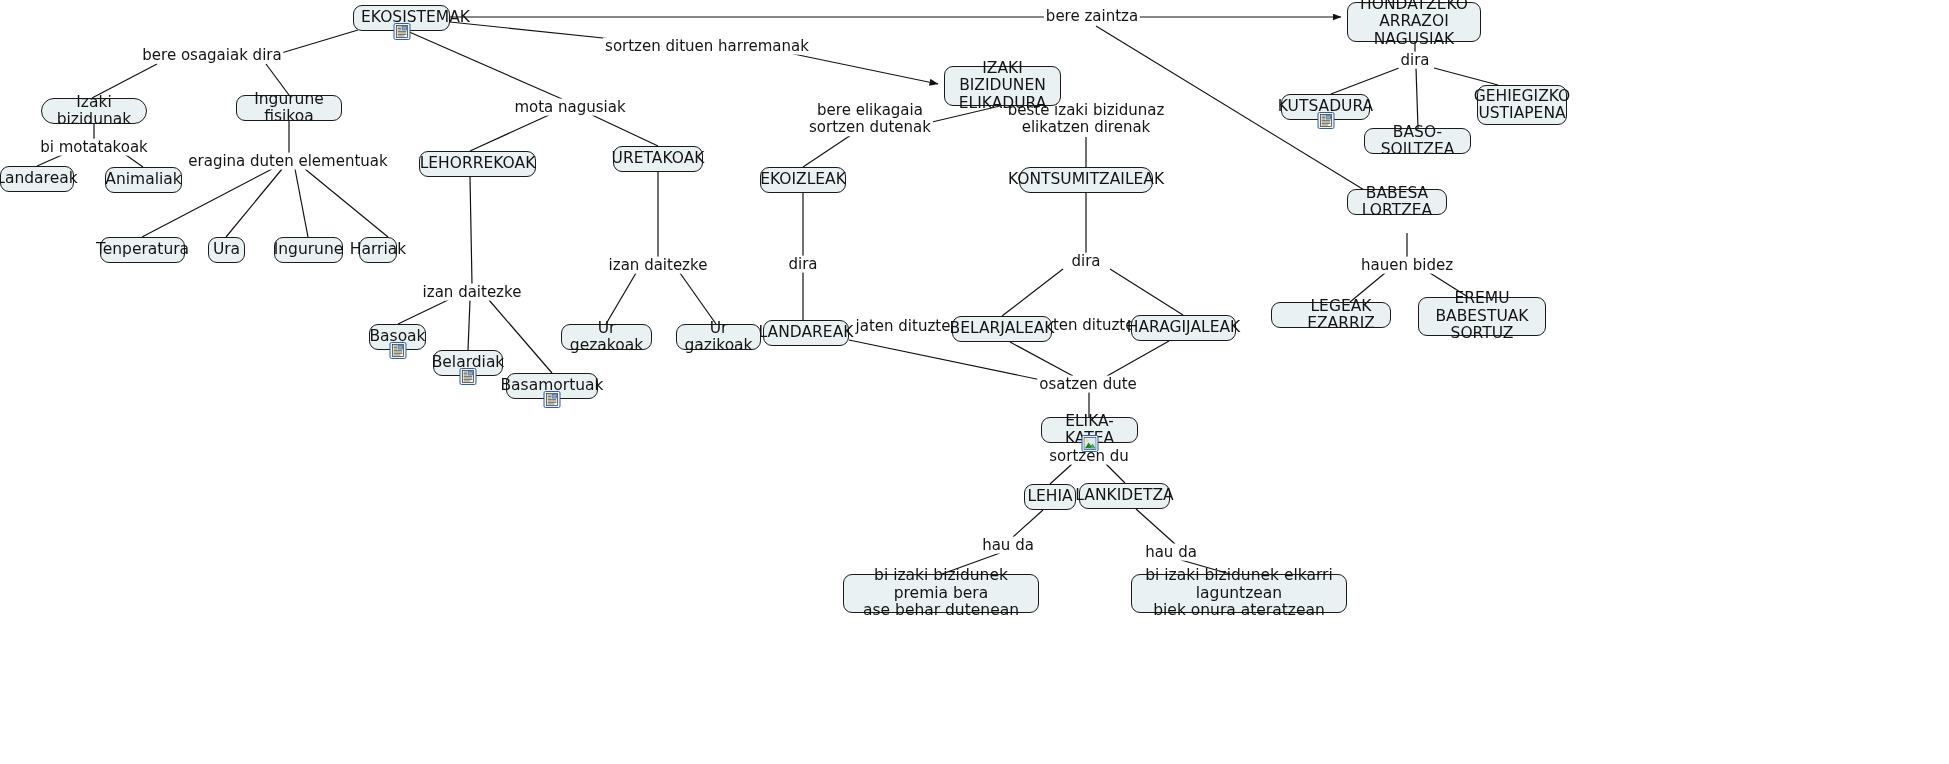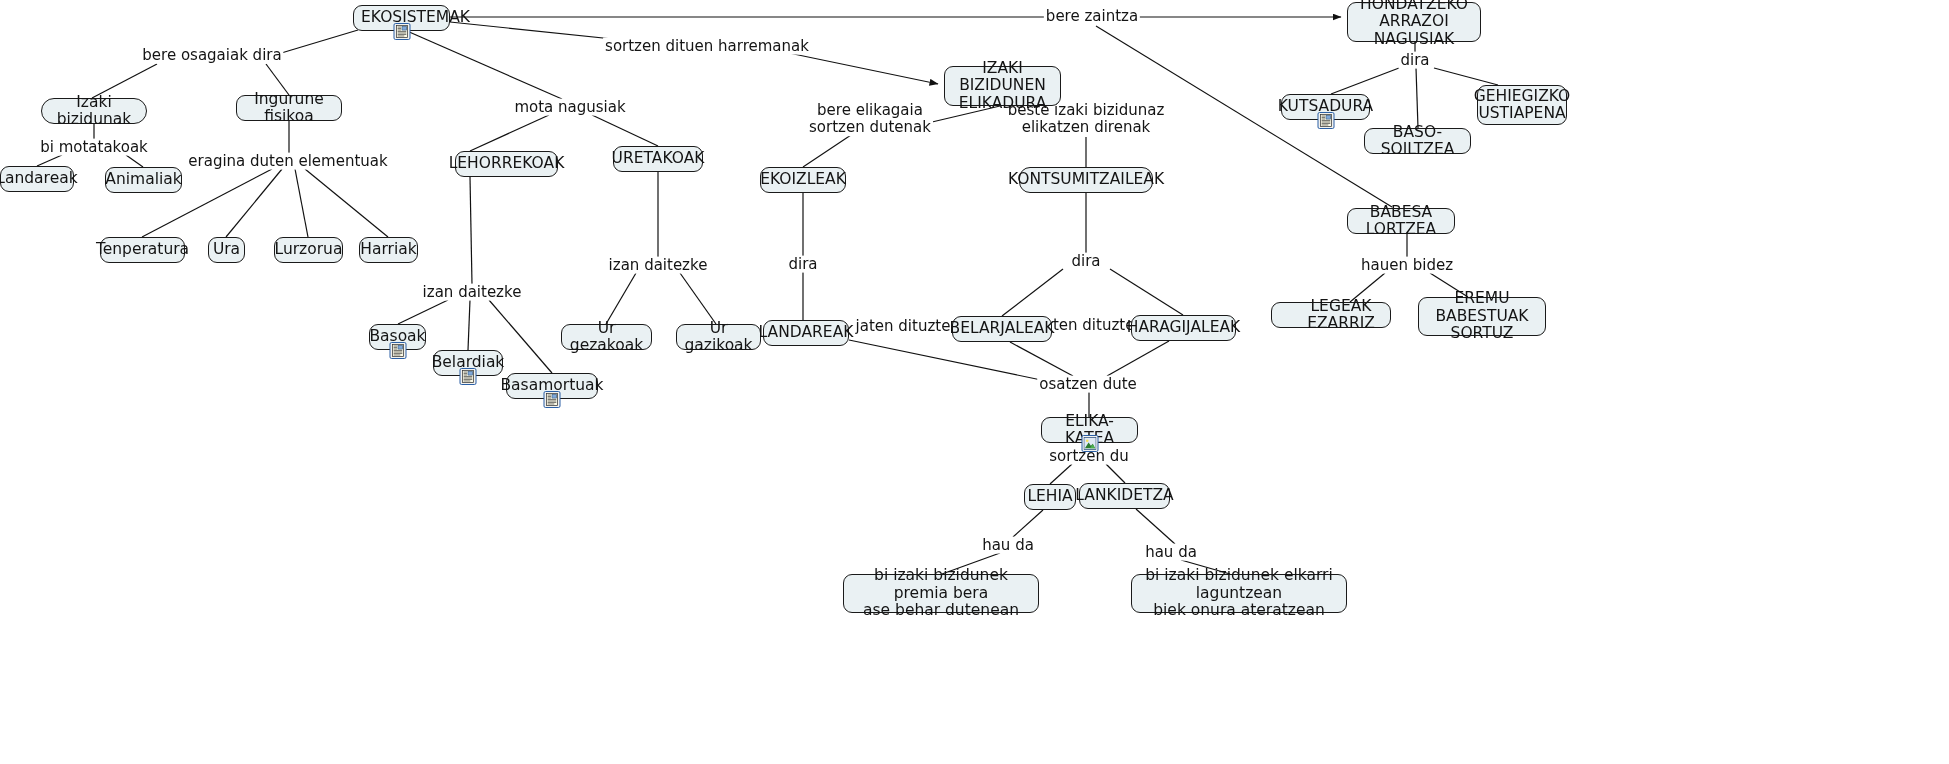--- a/index.html
+++ b/index.html
@@ -157,23 +157,23 @@
             <line x1="2.3" y1="11.8" x2="9.5" y2="11.8"></line>
           </g>
         </svg>
       </div>
       <div class="node" style="left: 41px; top: 98px; width: 106px; height: 26px; border-radius: 13px;">Izaki bizidunak</div>
       <div class="node" style="left: 236px; top: 95px; width: 106px; height: 26px;">Ingurune fisikoa</div>
       <div class="node" style="left: 0px; top: 166px; width: 74px; height: 26px;">Landareak</div>
       <div class="node" style="left: 105px; top: 167px; width: 77px; height: 26px;">Animaliak</div>
       <div class="node" style="left: 100px; top: 237px; width: 85px; height: 26px;">Tenperatura</div>
       <div class="node" style="left: 208px; top: 237px; width: 37px; height: 26px;">Ura</div>
-      <div class="node" style="left: 274px; top: 237px; width: 69px; height: 26px;">Lurzorua</div>
-      <div class="node" style="left: 359px; top: 237px; width: 59px; height: 26px; text-align: right;">Harriak</div>
-      <div class="node" style="left: 419px; top: 151px; width: 103px; height: 26px; margin-left: 36px;">LEHORREKOAK</div>
+      <div class="node" style="left: 274px; top: 237px; width: 69px; height: 26px;">Ingurune</div>
+      <div class="node" style="left: 359px; top: 237px; width: 38px; height: 26px; text-align: right;">Harriak</div>
+      <div class="node" style="left: 419px; top: 151px; width: 117px; height: 26px;">LEHORREKOAK</div>
       <div class="node" style="left: 613px; top: 146px; width: 90px; height: 26px;">URETAKOAK</div>
       <div class="node" style="left: 369px; top: 324px; width: 57px; height: 26px;">Basoak</div>
       <div class="res-icon" style="left: 397.5px; top: 342px;">
         <svg viewBox="0 0 14 14">
           <rect x="1" y="0.5" width="12" height="13" fill="#fdfbe8" stroke="#333" stroke-width="0.8"></rect>
           <rect x="7" y="1.5" width="5" height="4" fill="#7fa8d8" stroke="#2a4d7a" stroke-width="0.6"></rect>
           <g stroke="#333" stroke-width="0.7">
             <line x1="2.3" y1="2.2" x2="6" y2="2.2"></line>
             <line x1="2.3" y1="3.8" x2="6" y2="3.8"></line>
             <line x1="2.3" y1="5.4" x2="6" y2="5.4"></line>
@@ -254,21 +254,21 @@
             <line x1="2.3" y1="7" x2="11.6" y2="7"></line>
             <line x1="2.3" y1="8.6" x2="11.6" y2="8.6"></line>
             <line x1="2.3" y1="10.2" x2="11.6" y2="10.2"></line>
             <line x1="2.3" y1="11.8" x2="9.5" y2="11.8"></line>
           </g>
         </svg>
       </div>
       <div class="node" style="left: 1364px; top: 128px; width: 107px; height: 26px;">BASO-SOILTZEA</div>
       <div class="node" style="left: 1477px; top: 85px; width: 90px; height: 40px;">GEHIEGIZKO
 USTIAPENA</div>
-      <div class="node" style="left: 1347px; top: 208px; width: 108px; height: 26px;">BABESA LORTZEA</div>
+      <div class="node" style="left: 1347px; top: 189px; width: 100px; height: 26px;">BABESA LORTZEA</div>
       <div class="node" style="left: 1271px; top: 302px; width: 120px; height: 26px; padding-left: 28px;">LEGEAK EZARRIZ</div>
       <div class="node" style="left: 1418px; top: 297px; width: 128px; height: 39px;">EREMU BABESTUAK
 SORTUZ</div>
     </div>
   <div id="label-layer">
       <div class="link-label" style="left: 212px; top: 55px;">bere osagaiak dira</div>
       <div class="link-label" style="left: 94px; top: 147px;">bi motatakoak</div>
       <div class="link-label" style="left: 288px; top: 161px;">eragina duten elementuak</div>
       <div class="link-label" style="left: 570px; top: 107px;">mota nagusiak</div>
       <div class="link-label" style="left: 472px; top: 292px;">izan daitezke</div>

